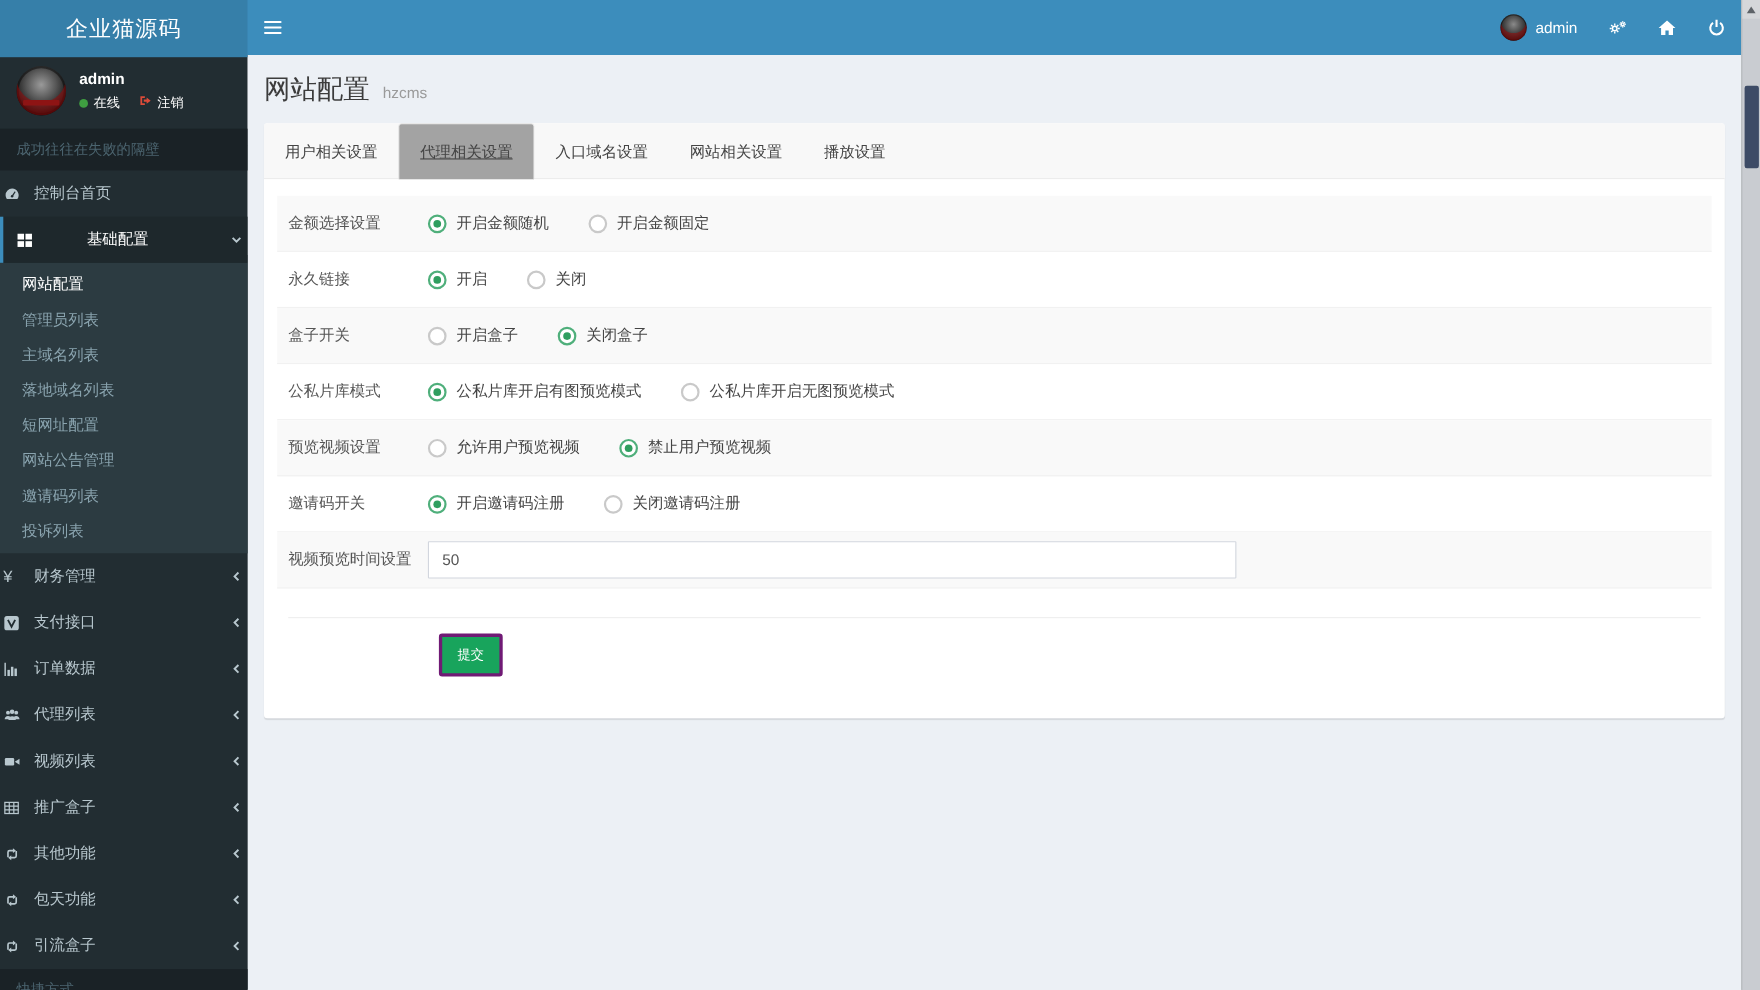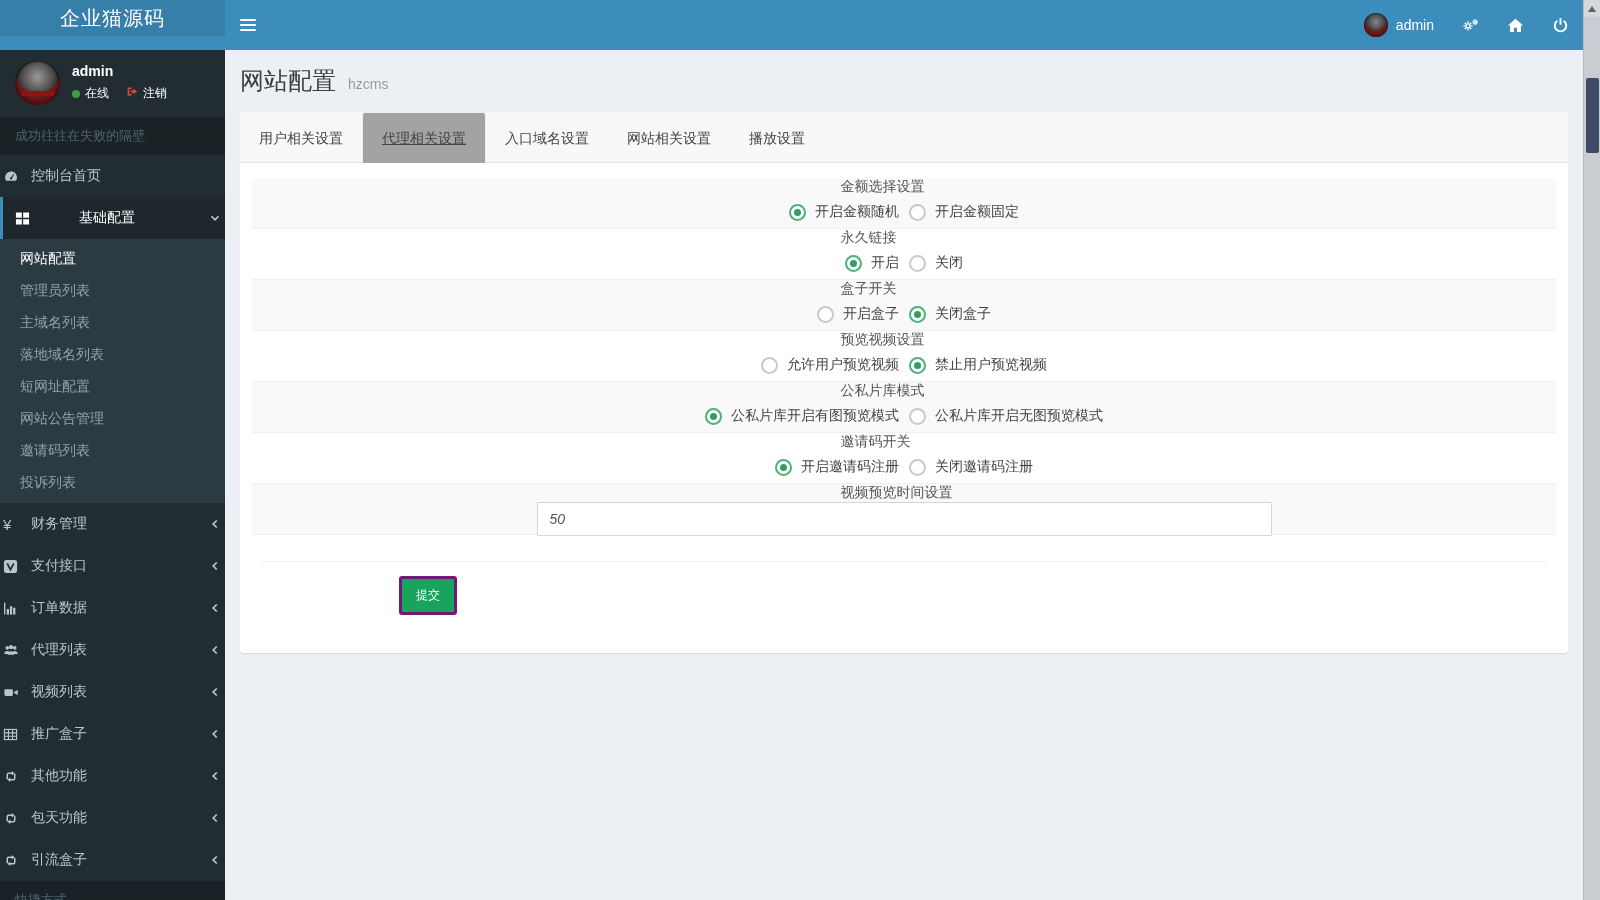--- a/index.html
+++ b/index.html
@@ -1,20 +1,20 @@
 <!DOCTYPE html>
 <html><head>
 <meta charset="utf-8">
 <style>
   * { margin:0; padding:0; box-sizing:border-box; }
   html,body { width:1600px; height:900px; overflow:hidden; font-family:"Liberation Sans","DejaVu Sans",sans-serif; background:#ecf0f5; }
 
   
   .navbar { position:fixed; top:0; left:0; width:1583px; height:50px; background:#3c8dbc; display:flex; z-index:20; }
-  .logo { width:225px; height:36px; background:#367fa9; color:#fff; font-size:20px; display:flex; align-items:center; justify-content:center; letter-spacing:1px; }
+  .logo { width:225px; height:52px; background:#367fa9; color:#fff; font-size:20px; display:flex; align-items:center; justify-content:center; letter-spacing:1px; }
   .nav-rest { flex:1; display:flex; align-items:center; justify-content:space-between; }
   .hamburger { width:46px; height:50px; display:flex; flex-direction:column; align-items:center; justify-content:center; gap:3px; cursor:pointer; }
   .hamburger i { width:16px; height:2px; background:#fff; border-radius:1px; }
   .nav-right { display:flex; align-items:center; height:50px; }
   .nav-item { display:flex; align-items:center; height:50px; padding:0 14px; color:#fff; font-size:14px; cursor:pointer; }
   .nav-avatar { width:24px; height:24px; border-radius:50%; margin-right:8px;
     background: radial-gradient(circle at 50% 38%, #8a8a8a 0%, #4a4a4a 40%, #141414 75%);
     box-shadow: inset 0 -7px 0 rgba(150,10,10,.55), inset 0 0 0 1px rgba(0,0,0,.4); }
   .nav-icon { width:17px; height:17px; }
 
@@ -46,30 +46,30 @@
   .content { position:fixed; top:50px; left:225px; width:1358px; height:850px; background:#ecf0f5; overflow:hidden; }
   .content-header { padding:15px; }
   .page-title { font-size:24px; color:#3c3c3c; font-weight:normal; display:flex; align-items:baseline; }
   .page-subtitle { font-size:14px; color:#9a9a9a; margin-left:12px; }
   .box { margin:0 15px; background:#fff; border-radius:3px; box-shadow:0 1px 1px rgba(0,0,0,.1); }
   .tabs { display:flex; background:#f8f8f8; border-bottom:1px solid #e3e3e3; padding-top:6px; border-radius:3px 3px 0 0; }
   .tab { padding:12px 19px; font-size:14px; color:#444; cursor:pointer; }
   .tab.on { background:#a3a3a3; margin-top:-6px; margin-bottom:-1px; padding-top:17px; padding-bottom:15px; border:1px solid #ececec; border-bottom:0; border-radius:3px 3px 0 0;text-decoration:underline; }
   .tab-content { padding:15px 12px 0; }
 
-  .form-row { display:flex; align-items:center; height:51px; padding:0 10px; border-bottom:1px solid #f1f1f1;flex-direction:column; }
+  .form-row { display:flex; align-items:center; height:51px; padding:0 10px; border-bottom:1px solid #f1f1f1; }
   .form-row:nth-child(odd) { background:#f9f9f9; }
   .form-label { width:127px; font-size:14px; color:#555; flex:none; }
-  .form-controls { display:flex; align-items:center; gap:10px; flex:1; }
+  .form-controls { display:flex; align-items:center; gap:36px; flex:1; }
   .radio-opt { display:flex; align-items:center; gap:9px; cursor:pointer; }
   .radio-icon { width:17px; height:17px; border-radius:50%; border:2px solid #c9c9c9; background:#fff; position:relative; flex:none; }
   .radio-icon.on { border-color:#4faf7b; }
   .radio-icon.on::after { content:""; position:absolute; left:3px; top:3px; width:7px; height:7px; border-radius:50%; background:#2f9e5f; }
   .radio-text { font-size:14px; color:#444; }
-  .text-input { width:735px; height:34px; border:1px solid #d2d6de; border-radius:1px; padding:6px 12px; font-size:14px; color:#555; font-family:"Liberation Sans",sans-serif; background:#fff;font-style:italic; }
+  .text-input { width:735px; height:34px; border:1px solid #d2d6de; border-radius:1px; padding:6px 12px; font-size:14px; color:#555; font-family:"Liberation Sans",sans-serif; background:#fff; }
 
   .box-footer { margin:26px 10px 0; border-top:1px solid #eee; padding:14px 0 38px; }
   .btn-submit { margin-left:137px; background:#18a45c; border:3px solid #701a75; color:#fff; font-size:12px; padding:8px 14px; border-radius:3px; cursor:pointer; font-family:"Liberation Sans",sans-serif; }
 
   
   .scroll-track { position:fixed; top:0; right:0; width:17px; height:900px; background:#c9ccd1; border-left:1px solid #b6b9bd; z-index:30; }
   .scroll-up { height:17px; display:flex; align-items:center; justify-content:center; background:#d5d7da; }
   .scroll-up::after { content:""; width:0; height:0; border-left:4px solid transparent; border-right:4px solid transparent; border-bottom:6px solid #5e6368; }
   .scroll-thumb { position:absolute; top:78px; left:2px; width:13px; height:75px; background:#3d4b66; border-radius:2px; }
 
@@ -356,43 +356,43 @@
             <span class="radio-text">开启盒子</span>
           </label>
           <label class="radio-opt">
             <span class="radio-icon on"></span>
             <span class="radio-text">关闭盒子</span>
           </label>
         </div>
       </div>
 
       <div class="form-row">
+        <div class="form-label">公私片库模式</div>
+        <div class="form-controls">
+          <label class="radio-opt">
+            <span class="radio-icon on"></span>
+            <span class="radio-text">公私片库开启有图预览模式</span>
+          </label>
+          <label class="radio-opt">
+            <span class="radio-icon"></span>
+            <span class="radio-text">公私片库开启无图预览模式</span>
+          </label>
+        </div>
+      </div>
+
+      <div class="form-row">
         <div class="form-label">预览视频设置</div>
         <div class="form-controls">
           <label class="radio-opt">
             <span class="radio-icon"></span>
             <span class="radio-text">允许用户预览视频</span>
           </label>
           <label class="radio-opt">
             <span class="radio-icon on"></span>
             <span class="radio-text">禁止用户预览视频</span>
-          </label>
-        </div>
-      </div>
-
-      <div class="form-row">
-        <div class="form-label">公私片库模式</div>
-        <div class="form-controls">
-          <label class="radio-opt">
-            <span class="radio-icon on"></span>
-            <span class="radio-text">公私片库开启有图预览模式</span>
-          </label>
-          <label class="radio-opt">
-            <span class="radio-icon"></span>
-            <span class="radio-text">公私片库开启无图预览模式</span>
           </label>
         </div>
       </div>
 
       <div class="form-row">
         <div class="form-label">邀请码开关</div>
         <div class="form-controls">
           <label class="radio-opt">
             <span class="radio-icon on"></span>
             <span class="radio-text">开启邀请码注册</span>

